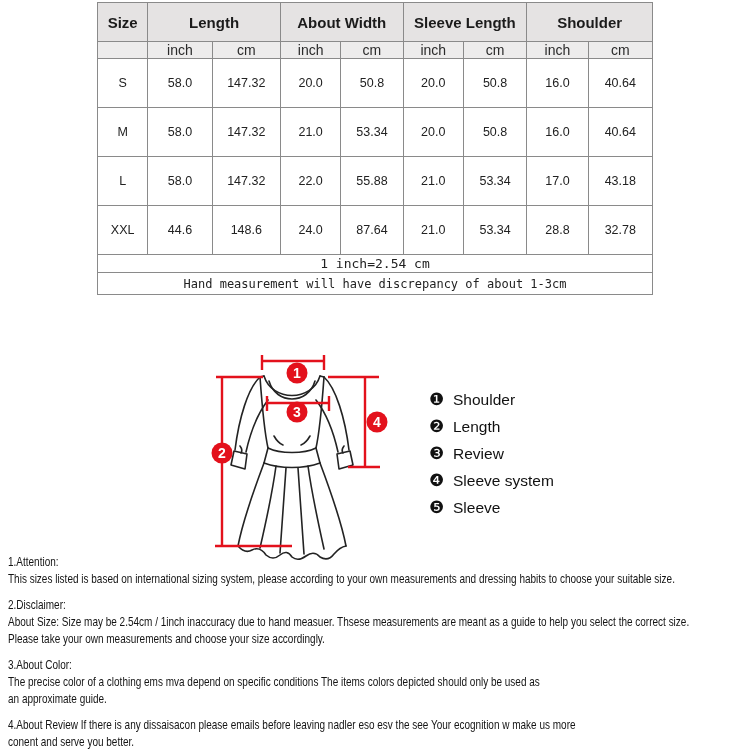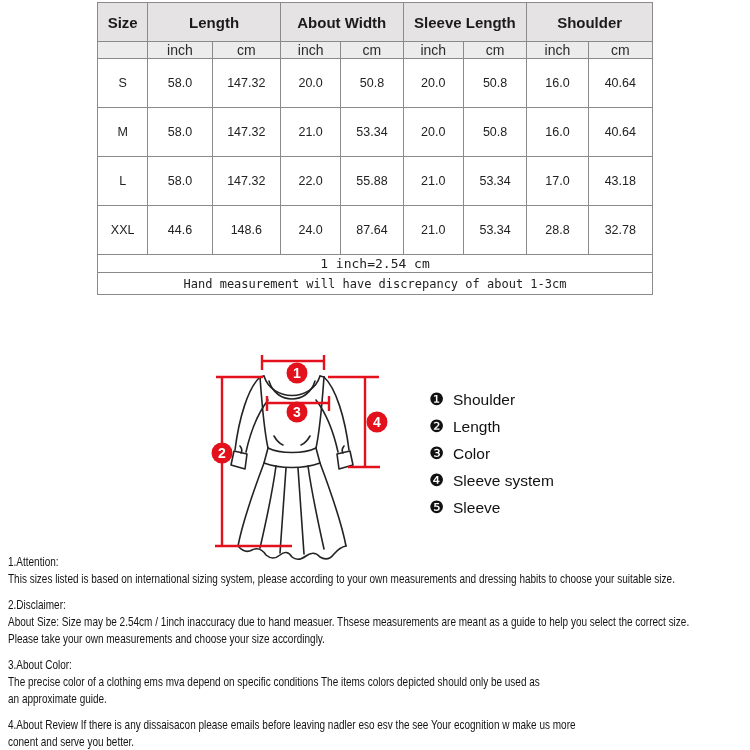--- a/index.html
+++ b/index.html
@@ -190,21 +190,21 @@
       <div class="legend-item">
         <span class="legend-bullet">❶</span>
         <span class="legend-label">Shoulder</span>
       </div>
       <div class="legend-item">
         <span class="legend-bullet">❷</span>
         <span class="legend-label">Length</span>
       </div>
       <div class="legend-item">
         <span class="legend-bullet">❸</span>
-        <span class="legend-label">Color</span>
+        <span class="legend-label">Review</span>
       </div>
       <div class="legend-item">
         <span class="legend-bullet">❹</span>
         <span class="legend-label">Sleeve system</span>
       </div>
       <div class="legend-item">
         <span class="legend-bullet">❺</span>
         <span class="legend-label">Sleeve</span>
       </div>
     </div>

